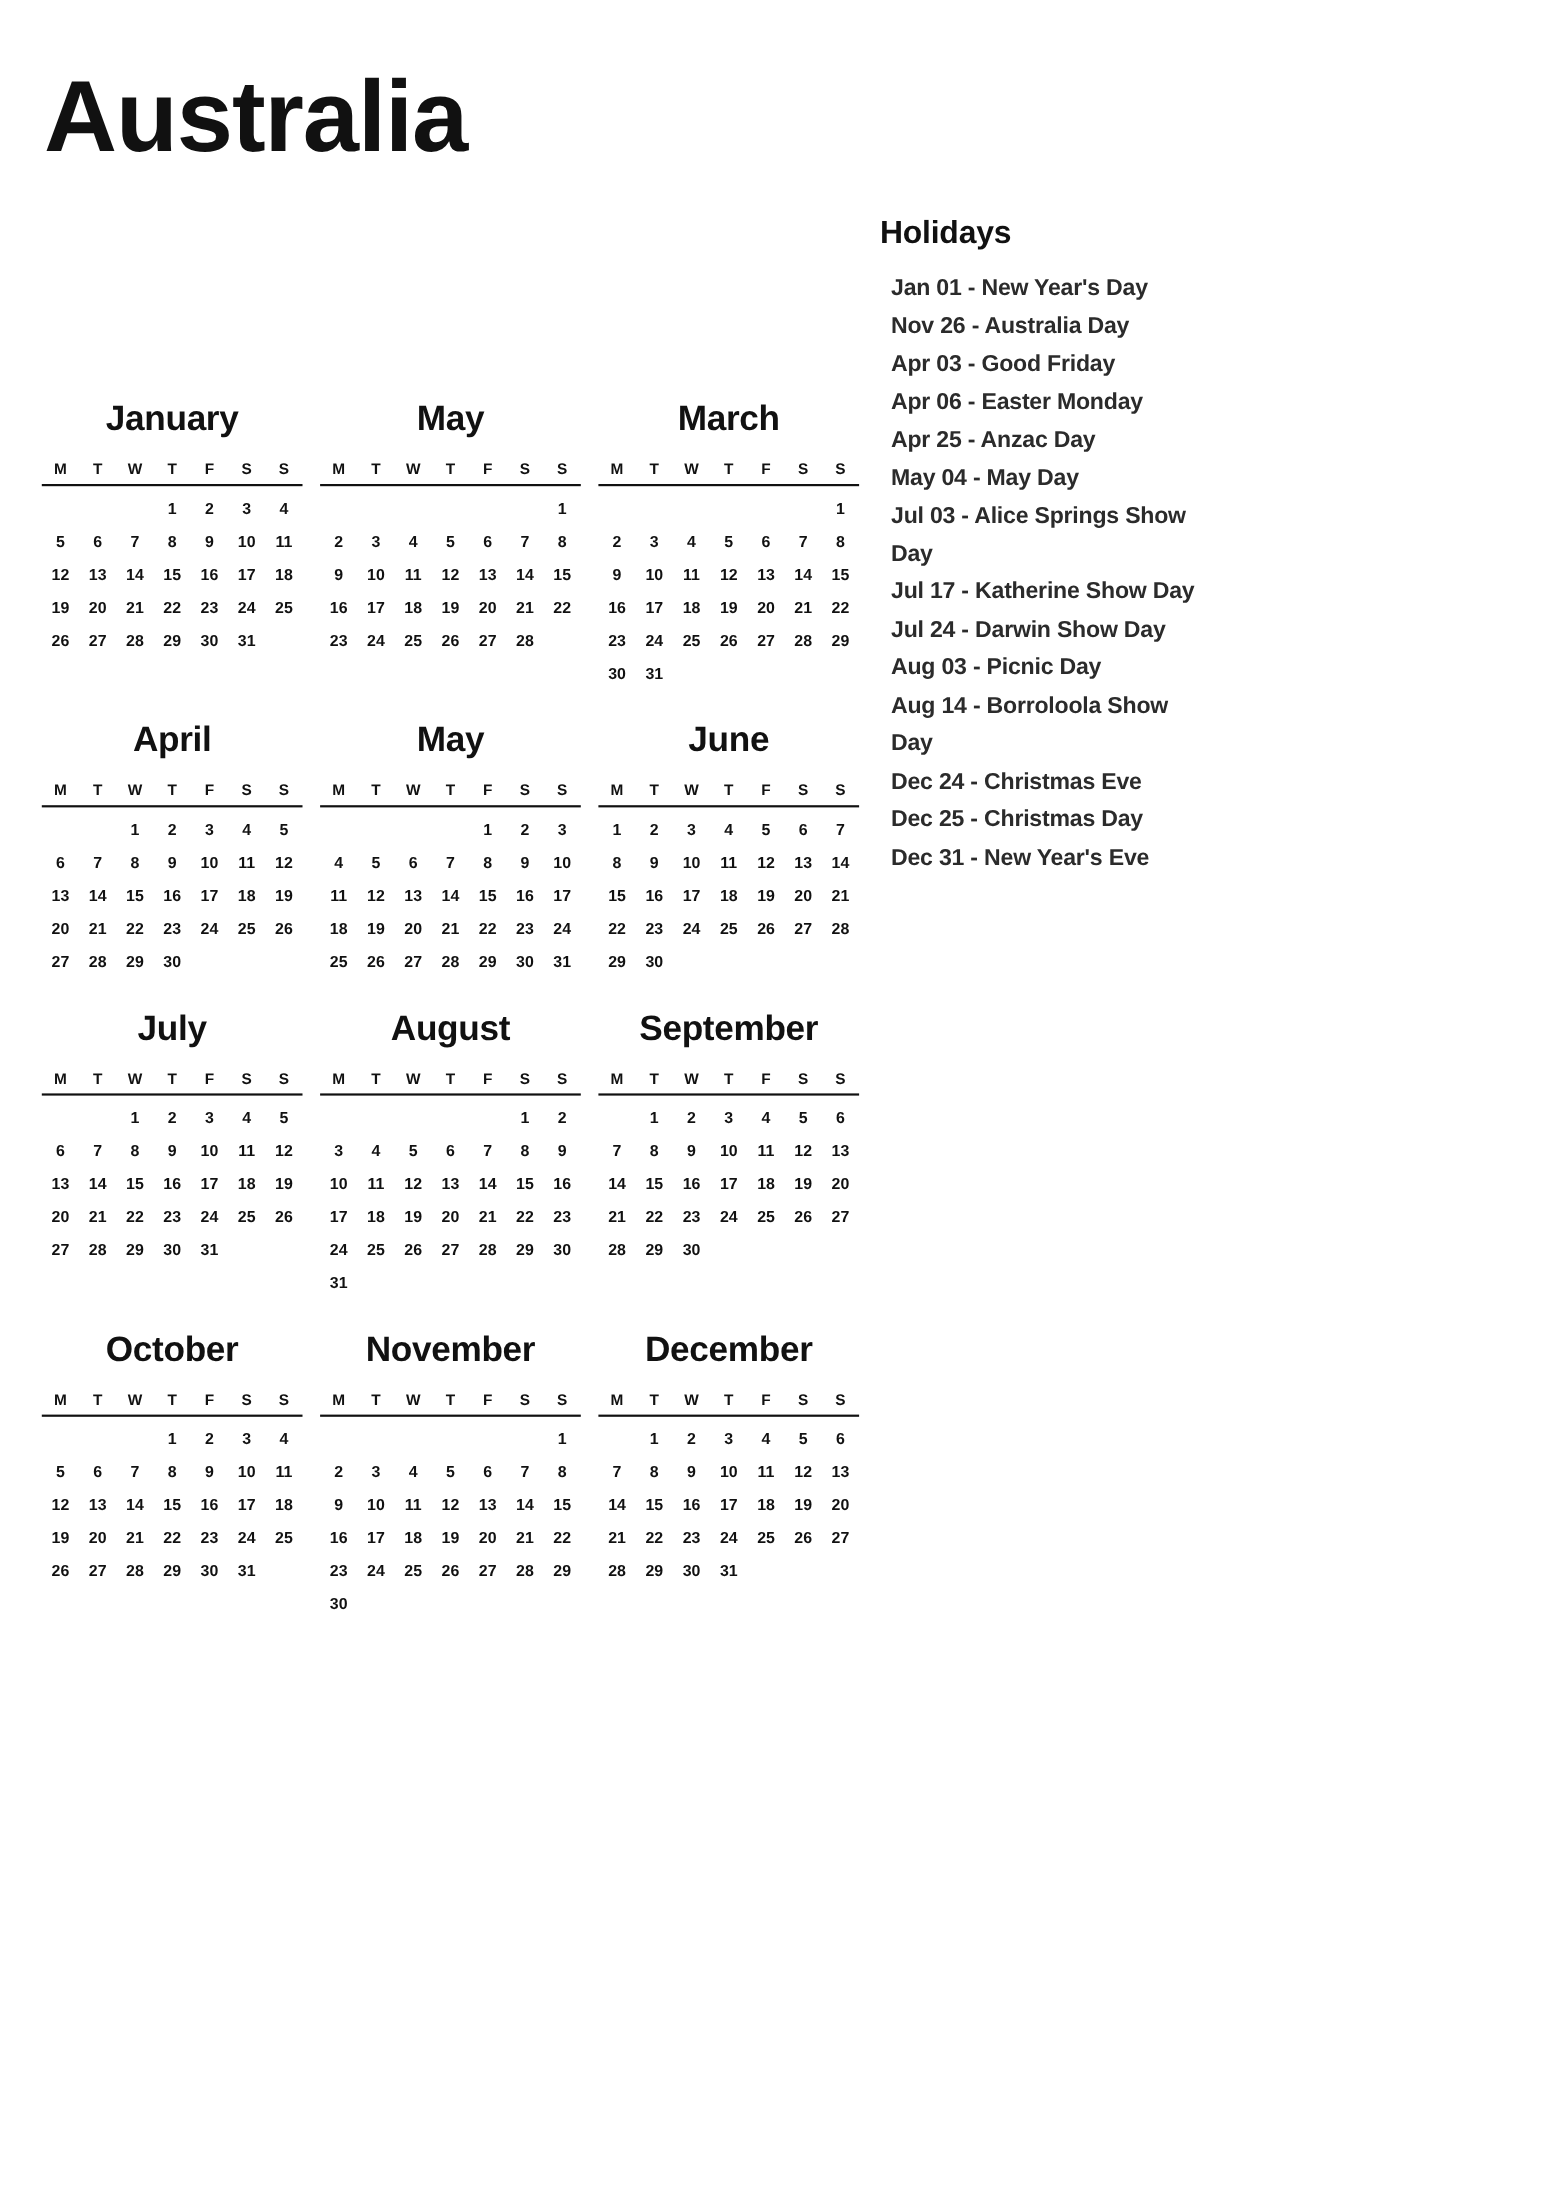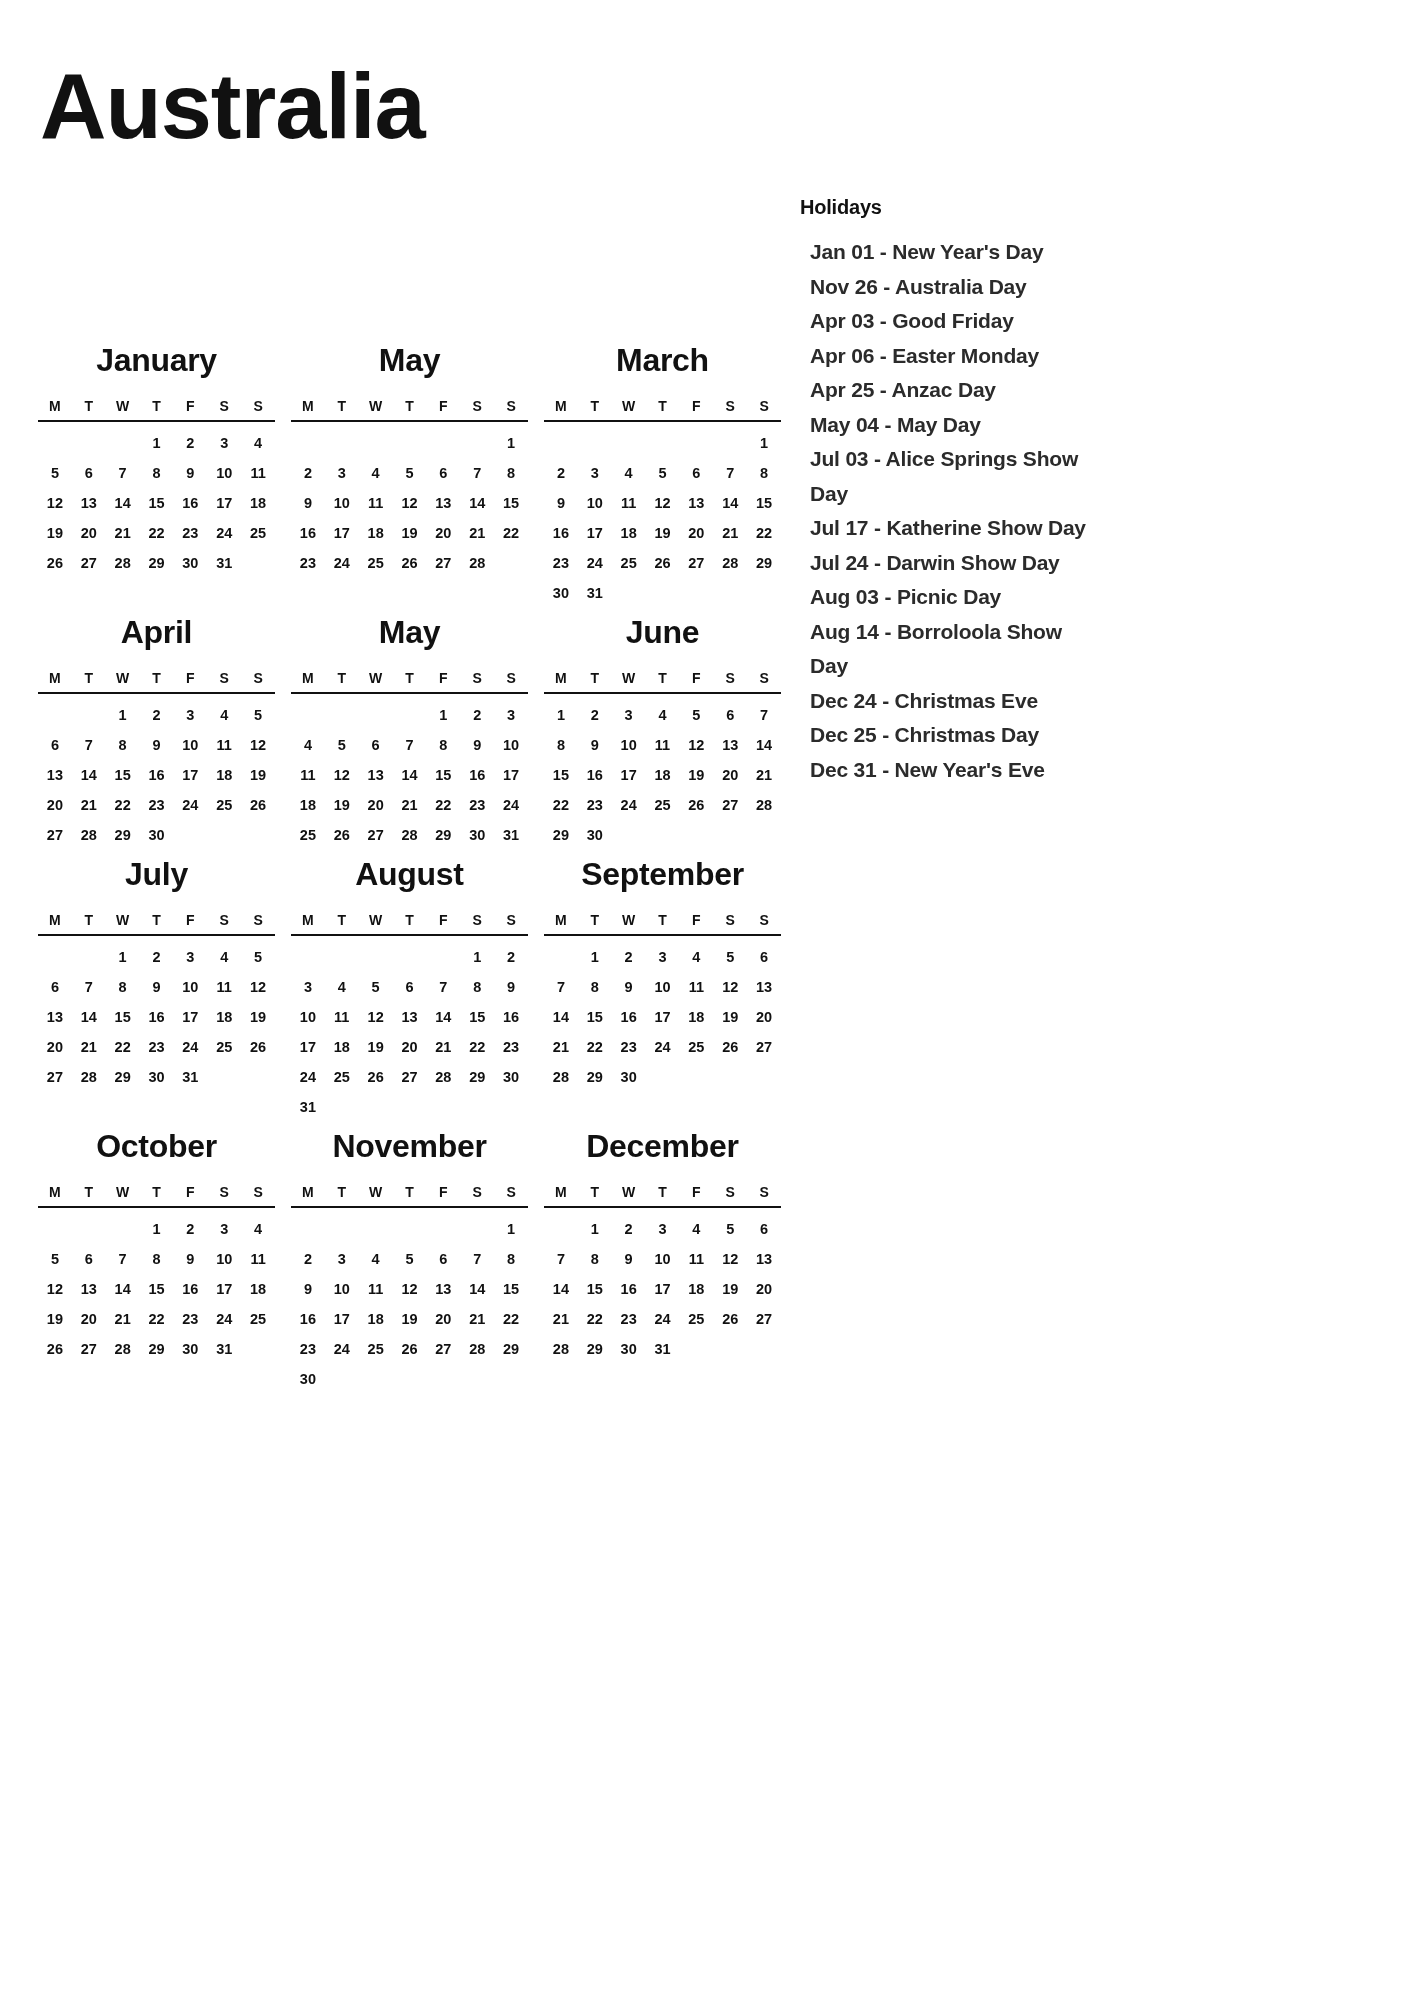--- a/index.html
+++ b/index.html
@@ -52,20 +52,21 @@
     width: 760px;
   }
   .month-row {
     display: flex;
     width: 760px;
   }
   .month {
     width: 253px;
     padding: 0 8px;
     margin-bottom: 4px;
+    margin-top: 20px;
   }
   .month-name {
     text-align: center;
     font-size: 32px;
     font-weight: 700;
     color: #111111;
     letter-spacing: -0.3px;
     margin: 0 0 18px 0;
     height: 40px;
     line-height: 40px;
@@ -99,21 +100,21 @@
   .day.blank { color: transparent; }
 
   
   .holidays {
     position: absolute;
     left: 800px;
     top: 196px;
     width: 300px;
   }
   .holidays-title {
-    font-size: 20px;
+    font-size: 29px;
     font-weight: 800;
     color: #111111;
     margin: 0 0 16px 0;
     letter-spacing: -0.2px;
   }
   .holiday-list {
     list-style: none;
     margin: 10px;
     padding: 0;
   }

